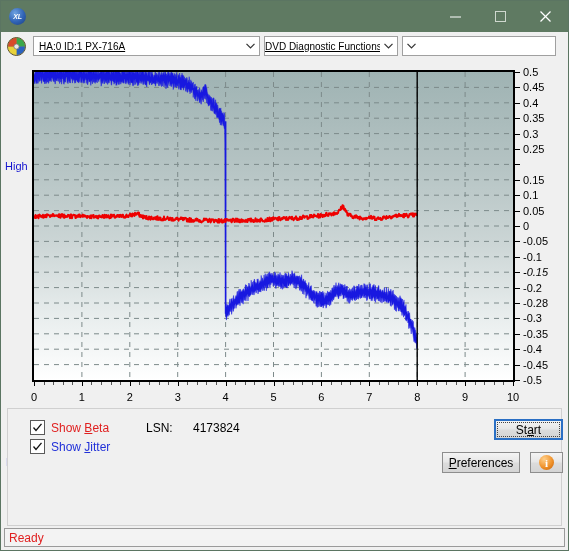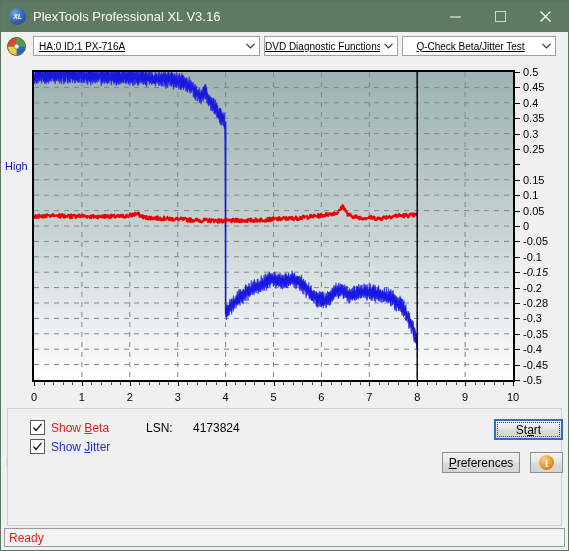--- a/index.html
+++ b/index.html
@@ -300,21 +300,20 @@
   }
   .status-text { font-size: 12px; color: #e02020; }
 </style>
 </head>
 <body>
 
 <div class="window">
 
   <div class="titlebar">
     <div class="title-icon">XL</div>
-    <div class="title-text">PlexTools Professional XL V3.16</div>
     <div class="win-buttons">
       <div class="win-btn">
         <svg width="13" height="13" viewBox="0 0 13 13">
             <line x1="1" y1="7" x2="12" y2="7" stroke="#fff" stroke-width="1"></line>
           </svg>
       </div>
       <div class="win-btn">
         <svg width="13" height="13" viewBox="0 0 13 13">
             <rect x="1.5" y="1.5" width="10" height="10" fill="none" stroke="#cfd8cf" stroke-width="1"></rect>
           </svg>
@@ -350,21 +349,20 @@
     </div>
     <div class="combo combo-func centered">
       <span class="label">DVD Diagnostic Functions</span>
       <span class="arrow">
         <svg width="9" height="6" viewBox="0 0 9 6">
             <path d="M0.5 0.8 L4.5 5 L8.5 0.8" fill="none" stroke="#333" stroke-width="1.2"></path>
           </svg>
       </span>
     </div>
     <div class="combo combo-test centered">
-      <span class="label">Q-Check Beta/Jitter Test</span>
       <span class="arrow">
         <svg width="9" height="6" viewBox="0 0 9 6">
             <path d="M0.5 0.8 L4.5 5 L8.5 0.8" fill="none" stroke="#333" stroke-width="1.2"></path>
           </svg>
       </span>
     </div>
   </div>
 
   <div class="chart-wrap">
     <div class="y-label y-label-high">High</div>

